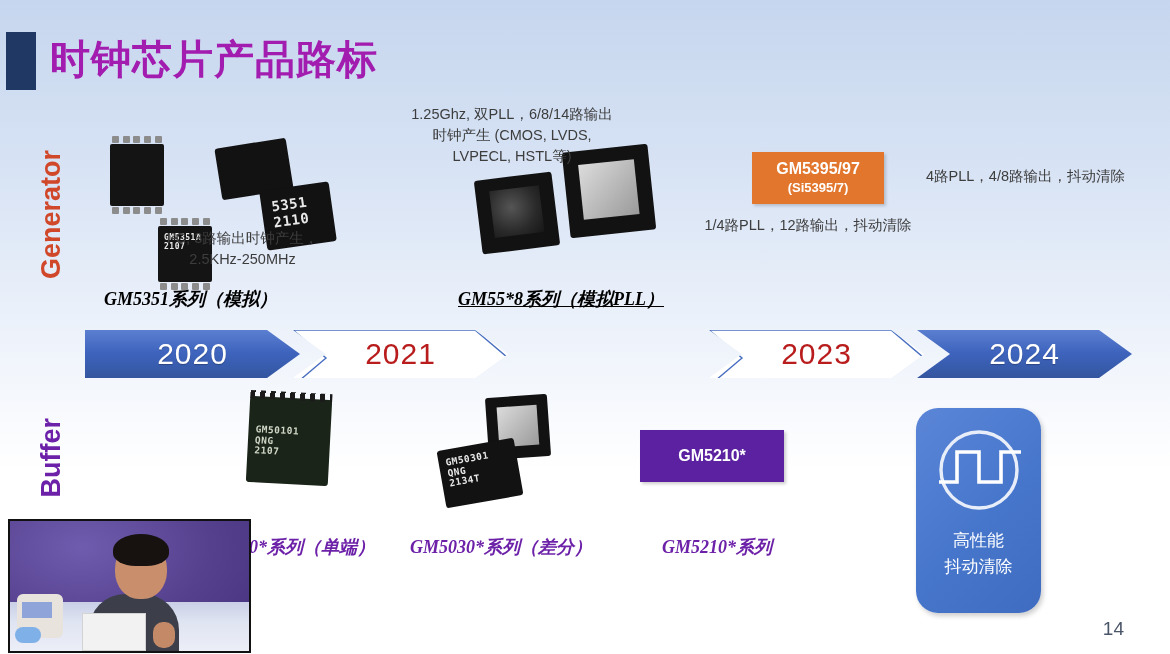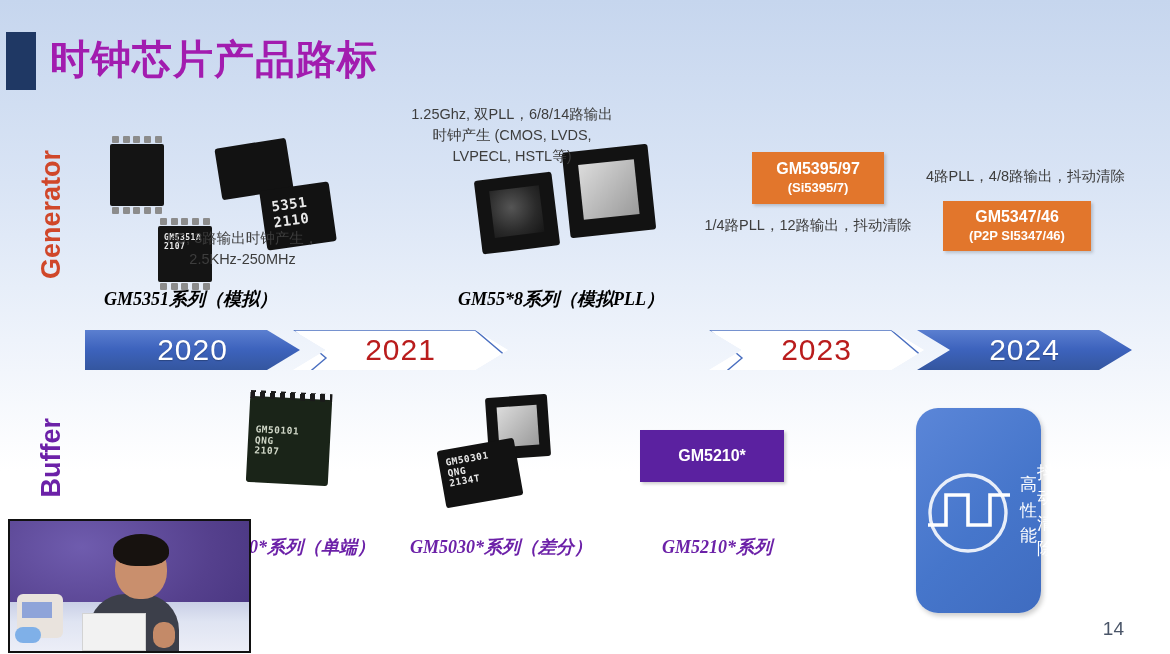--- a/index.html
+++ b/index.html
@@ -36,39 +36,39 @@
     box-shadow:2px 2px 3px rgba(0,0,0,.18);}
   .obox .l1{font-size:16px;font-weight:bold;line-height:1.1;}
   .obox .l2{font-size:13px;font-weight:bold;line-height:1.2;margin-top:2px;}
 
   
   .pbox{position:absolute;background:#5b21a0;color:#fff;display:flex;align-items:center;
     justify-content:center;font-size:16px;font-weight:bold;box-shadow:2px 2px 3px rgba(0,0,0,.2);}
 
   
   .timeline{position:absolute;left:85px;top:330px;width:1070px;height:56px;}
-  .chev{position:absolute;top:0;height:40px;width:215px;
+  .chev{position:absolute;top:0;height:48px;width:215px;
     clip-path:polygon(0 0, calc(100% - 33px) 0, 100% 50%, calc(100% - 33px) 100%, 0 100%, 33px 50%);
     display:flex;align-items:center;justify-content:center;}
   .chev:first-child{clip-path:polygon(0 0, calc(100% - 33px) 0, 100% 50%, calc(100% - 33px) 100%, 0 100%);}
   .chev.blue{background:linear-gradient(180deg,#5b7fd0 0%,#3d63bd 48%,#34569f 100%);}
   .chev.white{background:#ffffff;border:0;}
   .chev.white::before{content:"";position:absolute;inset:0;
     background:linear-gradient(180deg,#ffffff,#ffffff);
     clip-path:polygon(0 0, calc(100% - 33px) 0, 100% 50%, calc(100% - 33px) 100%, 0 100%, 33px 50%);}
   .chev .yr{position:relative;z-index:3;font-size:30px;font-weight:500;letter-spacing:1px;}
   .chev.blue .yr{color:#ffffff;text-shadow:0 1px 1px rgba(0,0,0,.25);}
   .chev.white .yr{color:#b91c1c;}
   .chev-outline{position:absolute;top:0;height:56px;width:215px;z-index:2;pointer-events:none;}
 
   
   .badge{position:absolute;left:916px;top:408px;width:125px;height:205px;border-radius:22px;
     background:linear-gradient(135deg,#5b86d8 0%,#4676cb 55%,#3f6cc0 100%);
     box-shadow:2px 3px 5px rgba(0,0,0,.2);
-    display:flex;flex-direction:row;align-items:center;}
+    display:flex;flex-direction:column;align-items:center;}
   .badge .sym{margin-top:12px;}
   .badge .bt{color:#fff;font-size:17px;line-height:1.5;text-align:center;font-weight:400;}
 
   
   .chip{position:absolute;}
   .soic{background:#141414;border-radius:2px;position:relative;}
   .pinrow{position:absolute;display:flex;justify-content:space-around;width:100%;}
   .pinrow i{display:block;width:7px;height:7px;background:#8c8c8c;border-radius:1px;}
   .qfn{background:#121212;position:relative;border-radius:3px;}
   .qfn .pad{position:absolute;left:18%;top:16%;width:64%;height:64%;
@@ -172,27 +172,23 @@
   <div class="note" style="left:382px;top:104px;width:260px;white-space:pre-line;">1.25Ghz, 双PLL，6/8/14路输出
 时钟产生 (CMOS, LVDS,
 LVPECL, HSTL等)</div>
   <div class="note" style="left:694px;top:215px;width:228px;white-space:pre-line;">1/4路PLL，12路输出，抖动清除</div>
   <div class="note" style="left:908px;top:166px;width:235px;white-space:pre-line;">4路PLL，4/8路输出，抖动清除</div>
 
   <div class="obox" style="left:752px;top:152px;width:132px;height:52px;">
     <span class="l1">GM5395/97</span>
     <span class="l2">(Si5395/7)</span>
   </div>
-  <div class="obox" style="left:943px;top:201px;width:148px;height:50px;">
-    <span class="l1">GM5347/46</span>
-    <span class="l2">(P2P SI5347/46)</span>
-  </div>
 
   <div class="cap-red" style="left:104px;top:287px;">GM5351系列（模拟）</div>
-  <div class="cap-red" style="left:458px;top:287px;">GM55*8系列（模拟PLL）</div>
+  <div class="cap-red" style="left:458px;top:287px;text-decoration:underline;">GM55*8系列（模拟PLL）</div>
 
   <div class="timeline">
     <div class="chev blue" style="left:0px;">
       <span class="yr">2020</span>
     </div>
     <div class="chev white" style="left:208px;">
       <svg class="chev-outline" viewBox="0 0 215 56" preserveAspectRatio="none">
         <polygon points="0,0 182,0 215,28 182,56 0,56 33,28" fill="#ffffff" stroke="#4a6fc0" stroke-width="1.4"></polygon>
       </svg>
       <span class="yr">2021</span>

